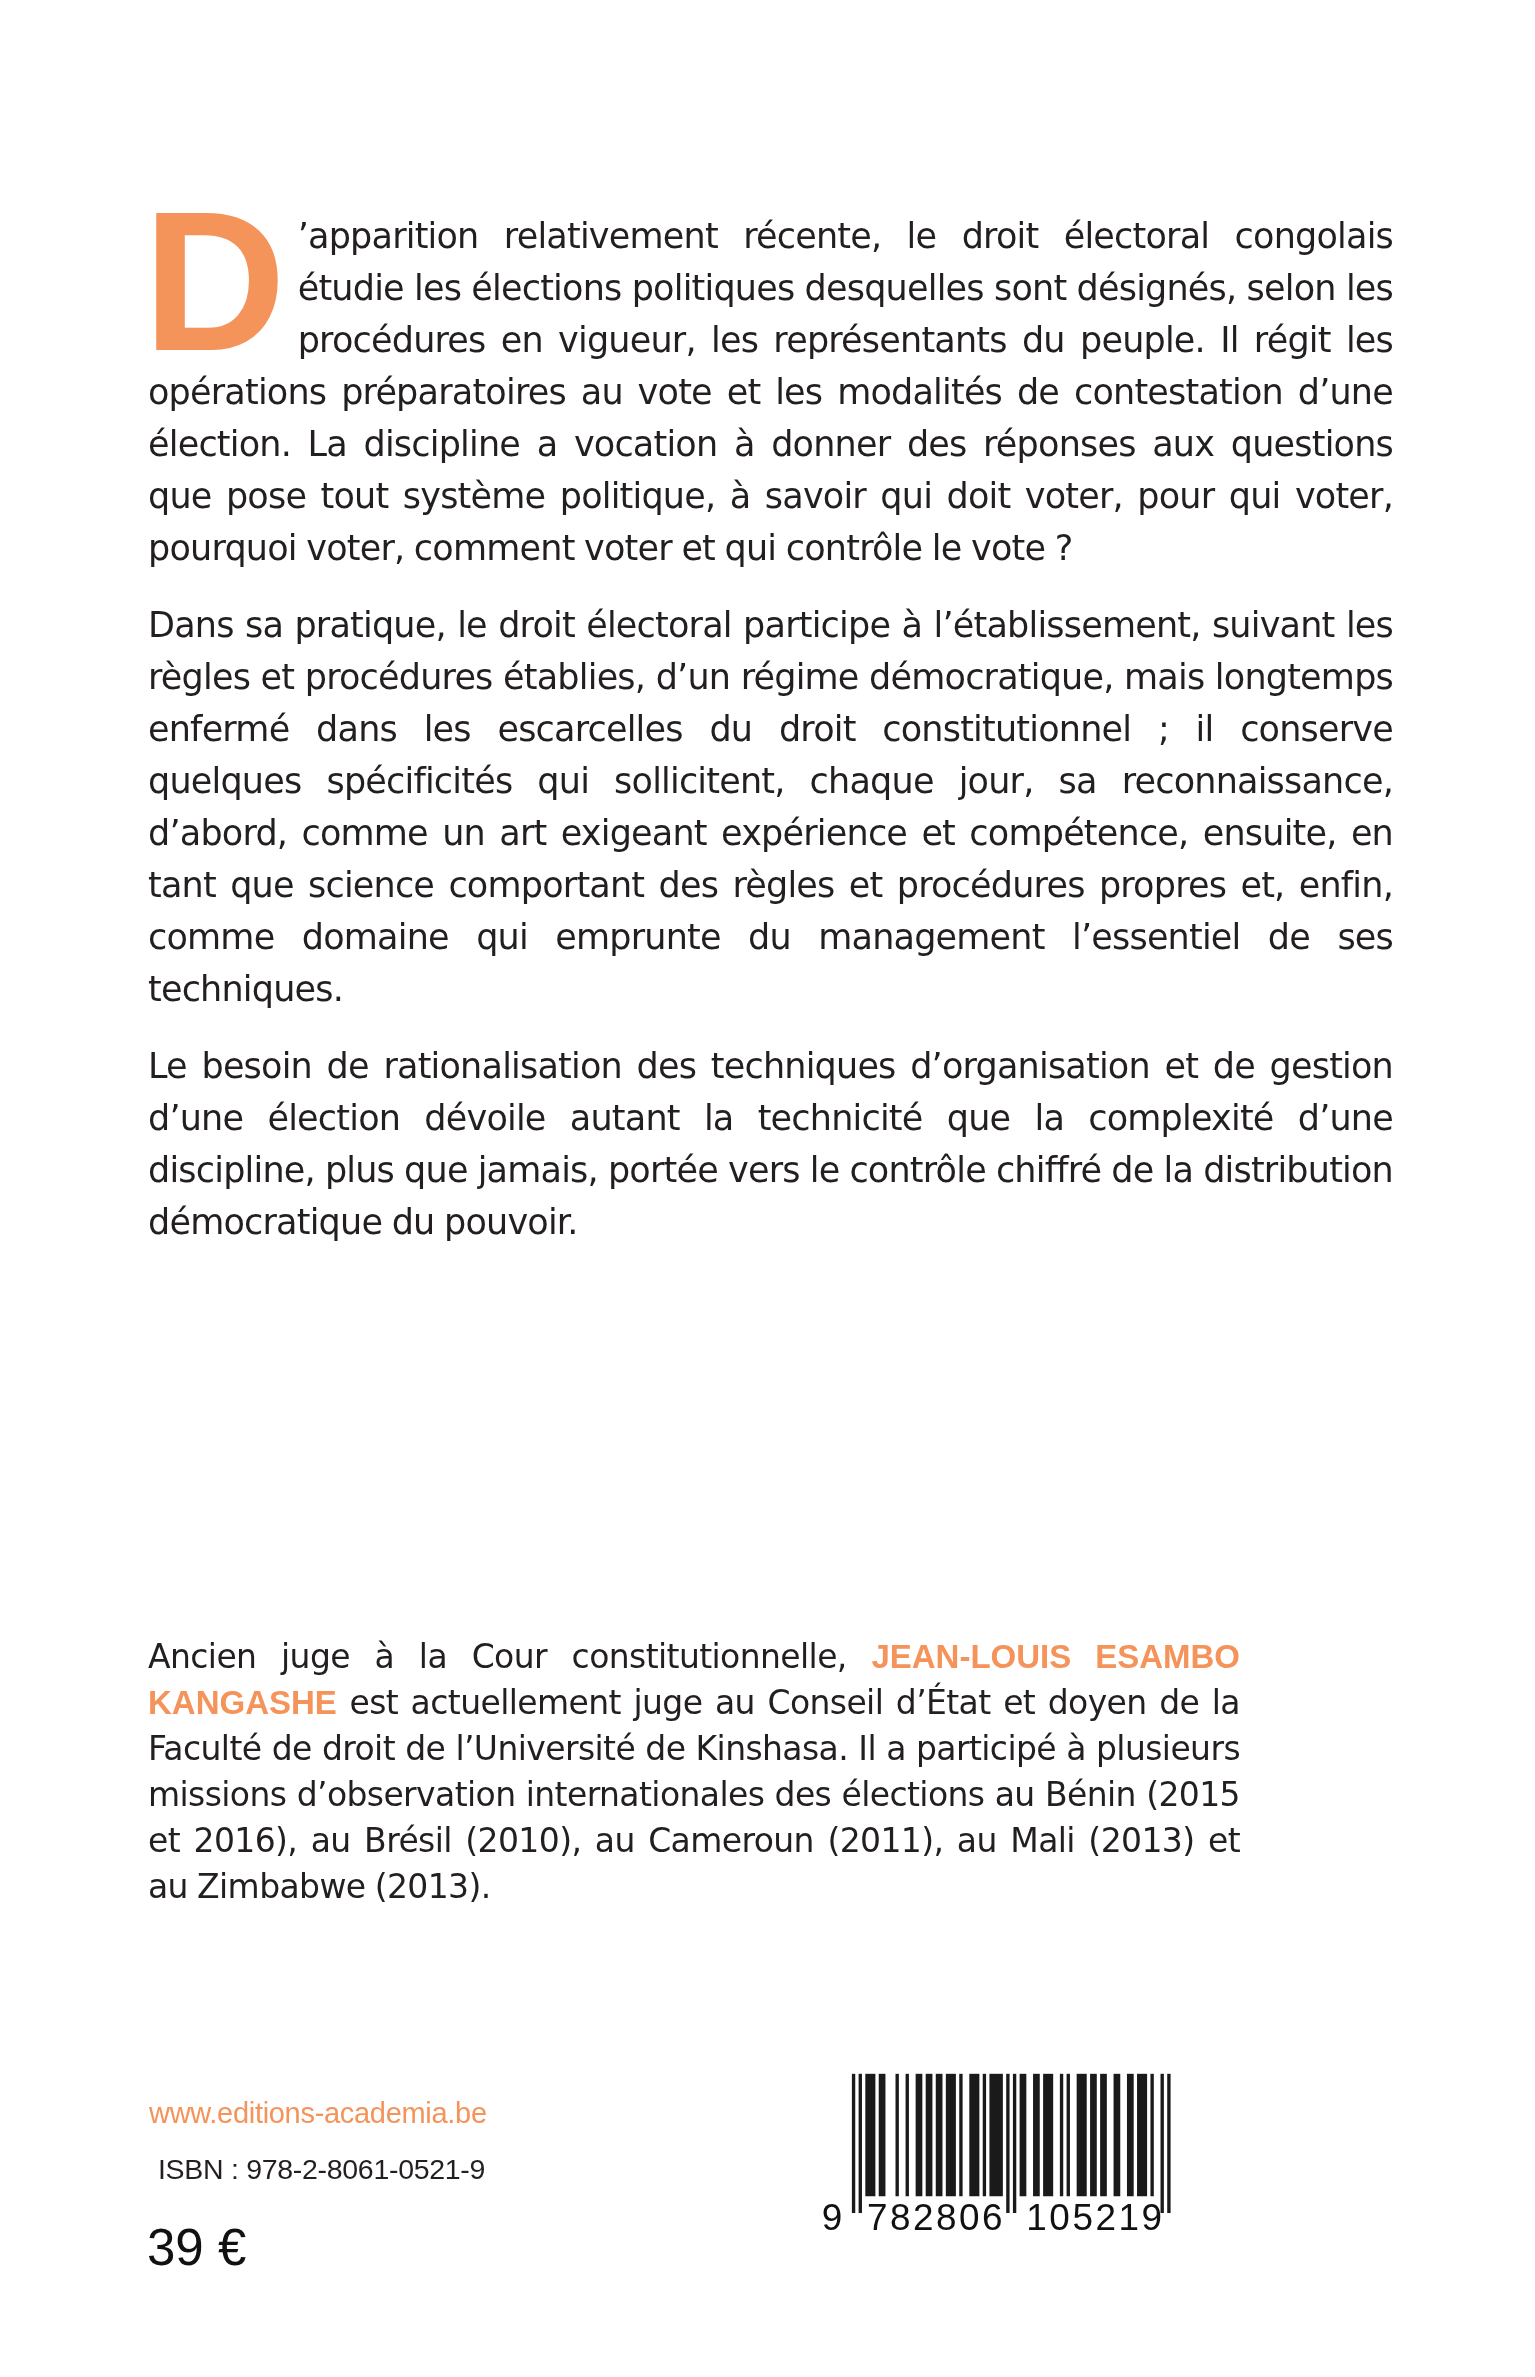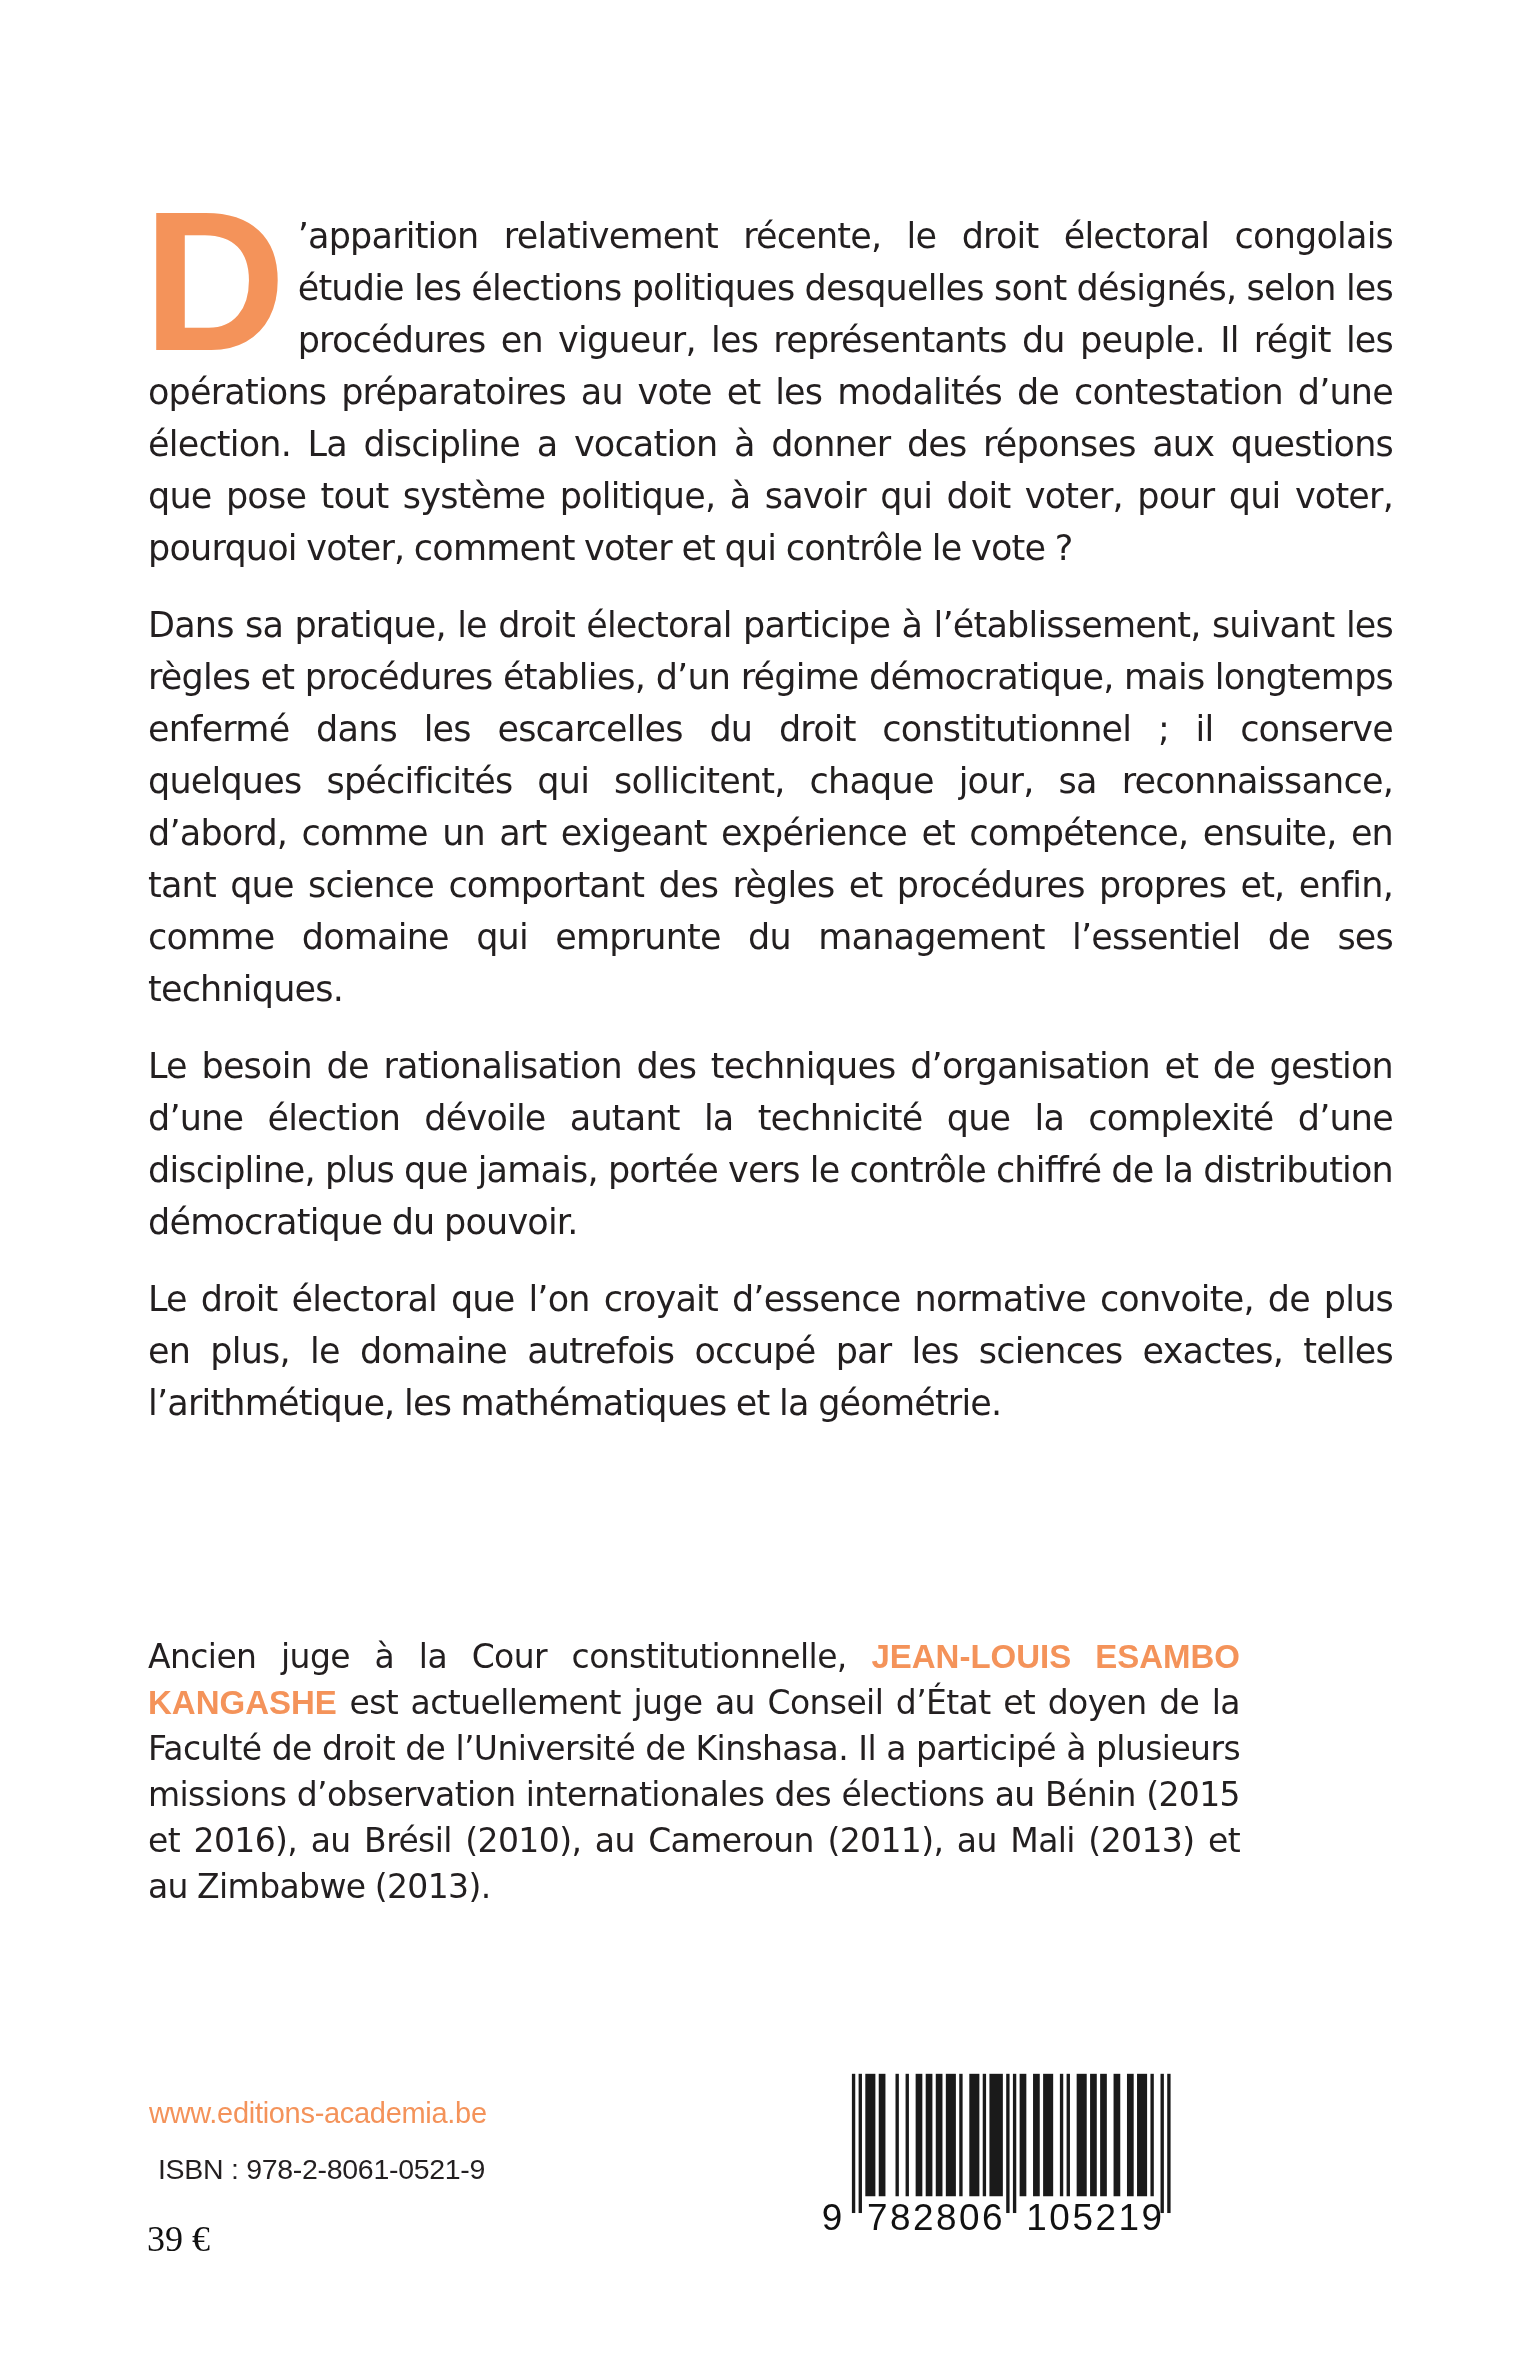--- a/index.html
+++ b/index.html
@@ -14,33 +14,32 @@
                margin: 0 11.7px 0 -5px; padding-top: 0; letter-spacing: 0; }
     .bio { position: absolute; left: 148px; top: 1602px; width: 1092px;
            font-size: 33px; line-height: 46px; text-align: justify;
            letter-spacing: -0.6px; word-spacing: -0.8px; margin-top: 32px; }
     .author-name { color: #f4935a; font-family: "Liberation Sans", sans-serif;
                    font-weight: bold; letter-spacing: 0; }
     .url { position: absolute; left: 149px; top: 2097px; font-family: Liberation Sans, sans-serif;
            font-size: 29px; color: #f4935a; letter-spacing: -0.3px; }
     .isbn { position: absolute; left: 158px; top: 2153px; font-family: "Liberation Sans", sans-serif;
             font-size: 28.5px; color: #231f20; letter-spacing: -0.3px; }
-    .price { position: absolute; left: 147px; top: 2218px; font-family: Liberation Serif, serif;
-             font-size: 36px; color: #111; }
+    .price { position: absolute; left: 147px; top: 2218px; font-family: Liberation Sans, sans-serif;
+             font-size: 51px; color: #111; }
     .barcode { position: absolute; left: 815px; top: 2072px; width: 369px; height: 168px; }
     .barcode svg { display: block; }
   </style>
 </head>
 <body>
 
 <div class="blurb">
   <p><span class="dropcap">D</span><span>’apparition relativement récente, le droit électoral congolais étudie les élections politiques desquelles sont désignés, selon les procédures en vigueur, les représentants du peuple. Il régit les opérations préparatoires au vote et les modalités de contestation d’une élection. La discipline a vocation à donner des réponses aux questions que pose tout système politique, à savoir qui doit voter, pour qui voter, pourquoi voter, comment voter et qui contrôle le vote ?</span></p>
   <p>Dans sa pratique, le droit électoral participe à l’établissement, suivant les règles et procédures établies, d’un régime démocratique, mais longtemps enfermé dans les escarcelles du droit constitutionnel ; il conserve quelques spécificités qui sollicitent, chaque jour, sa reconnaissance, d’abord, comme un art exigeant expérience et compétence, ensuite, en tant que science comportant des règles et procédures propres et, enfin, comme domaine qui emprunte du management l’essentiel de ses techniques.</p>
   <p>Le besoin de rationalisation des techniques d’organisation et de gestion d’une élection dévoile autant la technicité que la complexité d’une discipline, plus que jamais, portée vers le contrôle chiffré de la distribution démocratique du pouvoir.</p>
-  <p>Le droit électoral que l’on croyait d’essence normative convoite, de plus en plus, le domaine autrefois occupé par les sciences exactes, telles l’arithmétique, les mathématiques et la géométrie.</p>
 </div>
 
 <div class="bio"><span>Ancien juge à la Cour constitutionnelle, </span><span class="author-name">JEAN-LOUIS ESAMBO KANGASHE</span><span> est actuellement juge au Conseil d’État et doyen de la Faculté de droit de l’Université de Kinshasa. Il a participé à plusieurs missions d’observation internationales des élections au Bénin (2015 et 2016), au Brésil (2010), au Cameroun (2011), au Mali (2013) et au Zimbabwe (2013).</span></div>
 
 <div class="url">www.editions-academia.be</div>
 <div class="isbn">ISBN : 978-2-8061-0521-9</div>
 <div class="price">39 €</div>
 
 <div class="barcode">
   <svg id="barcode-svg" width="369" height="168" viewBox="0 0 440 200">

